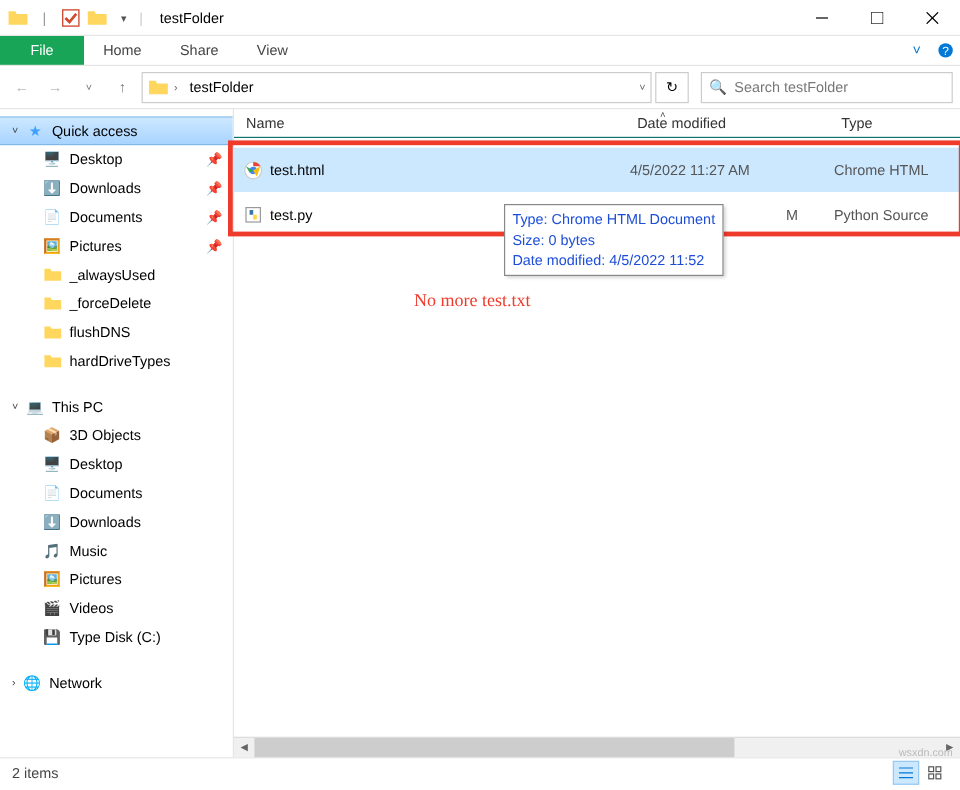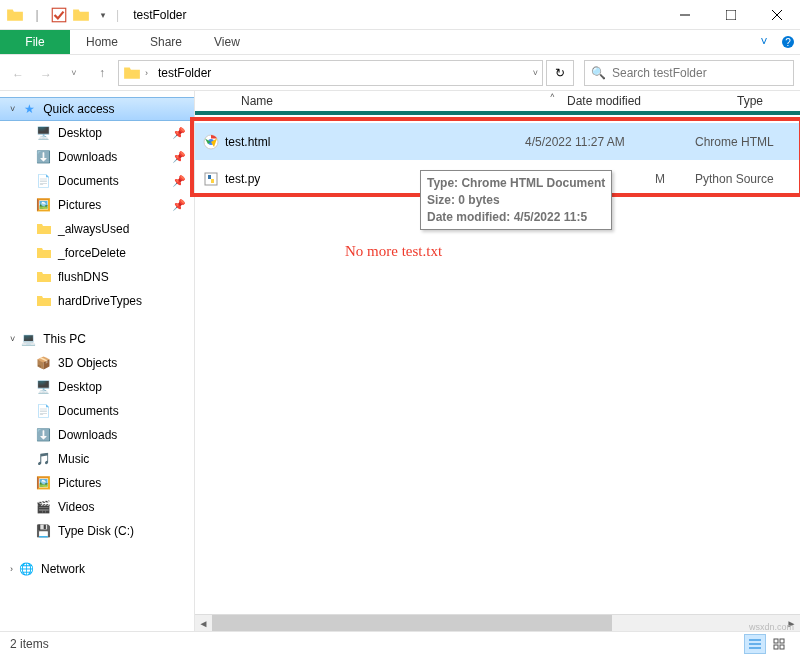--- a/index.html
+++ b/index.html
@@ -34,37 +34,37 @@
 .sidebar { width: 195px; border-right: 1px solid #e5e5e5; overflow: hidden; padding: 6px 0; }
 .sbitem { display: flex; align-items: center; height: 24px; padding-left: 18px; gap: 6px; font-size: 12px; }
 .sbitem.head { padding-left: 10px; }
 .sbitem.sub { padding-left: 36px; }
 .sbitem .ico { width: 16px; height: 16px; display: flex; align-items: center; justify-content: center; }
 .sbitem .pin { margin-left: auto; margin-right: 8px; color: #888; font-size: 11px; }
 .sbitem.qa { background: linear-gradient(#cde8ff, #a8d4ff); border-top: 1px solid #7fb8e8; border-bottom: 1px solid #7fb8e8; }
 .sbspace { height: 14px; }
 
 .content { flex: 1; position: relative; display: flex; flex-direction: column; }
-.colhead { height: 24px; display: flex; align-items: flex-start; border-bottom: 4px solid #0f766e; font-size: 12px; color: #333; padding-left: 36px; }
+.colhead { height: 24px; display: flex; align-items: flex-start; border-bottom: 1px solid #0f766e; font-size: 12px; color: #333; }
 .colhead .col { padding: 0 10px; display: flex; align-items: center; height: 100%; border-right: 1px solid transparent; }
 .col.name { flex: 0 0 326px; }
 .col.date { flex: 0 0 170px; }
 .col.type { flex: 1; }
 .sortind { font-size: 8px; color: #555; margin: 0 auto; }
 
 .filelist { position: relative; flex: 1; }
 .redbox { position: absolute; left: -5px; top: 2px; right: -3px; height: 80px; border: 4px solid #ef3b2c; pointer-events: none; }
 .filerow { display: flex; align-items: center; height: 37px; font-size: 12px; padding-left: 8px; }
 .filerow.sel { background: #cce8ff; }
 .filerow .ico { width: 16px; height: 16px; margin-right: 6px; }
 .filerow .name { flex: 0 0 300px; }
 .filerow .date { flex: 0 0 170px; color: #555; }
 .filerow .type { color: #555; }
 
-.tooltip { position: absolute; left: 225px; top: 55px; background: #fff; border: 1px solid #888; padding: 4px 6px; font-size: 12px; color: #737373; line-height: 1.4; box-shadow: 2px 2px 3px rgba(0,0,0,0.2); font-weight: bold; }
+.tooltip { position: absolute; left: 225px; top: 55px; background: #fff; border: 1px solid #888; padding: 4px 6px; font-size: 12px; color: #1d4ed8; line-height: 1.4; box-shadow: 2px 2px 3px rgba(0,0,0,0.2); }
 .annotation { position: absolute; left: 150px; top: 128px; color: #ef3b2c; font-size: 15px; font-weight: 400; font-family: Liberation Serif, serif; }
 
 .hscroll { position: absolute; bottom: 0; left: 0; right: 0; height: 17px; background: #f0f0f0; border-top: 1px solid #ddd; display: flex; align-items: center; }
 .hscroll .track { flex: 1; position: relative; height: 100%; }
 .hscroll .thumb { position: absolute; left: 0; width: 70%; height: 100%; background: #cdcdcd; }
 .hscroll .arr { width: 17px; height: 17px; display: flex; align-items: center; justify-content: center; color: #666; font-size: 10px; }
 
 .status { height: 24px; border-top: 1px solid #e5e5e5; display: flex; align-items: center; padding: 0 10px; font-size: 12px; color: #444; }
 .status .flex { flex: 1; }
 .viewbtn { width: 22px; height: 20px; border: 1px solid transparent; display: flex; align-items: center; justify-content: center; margin-left: 2px; }

